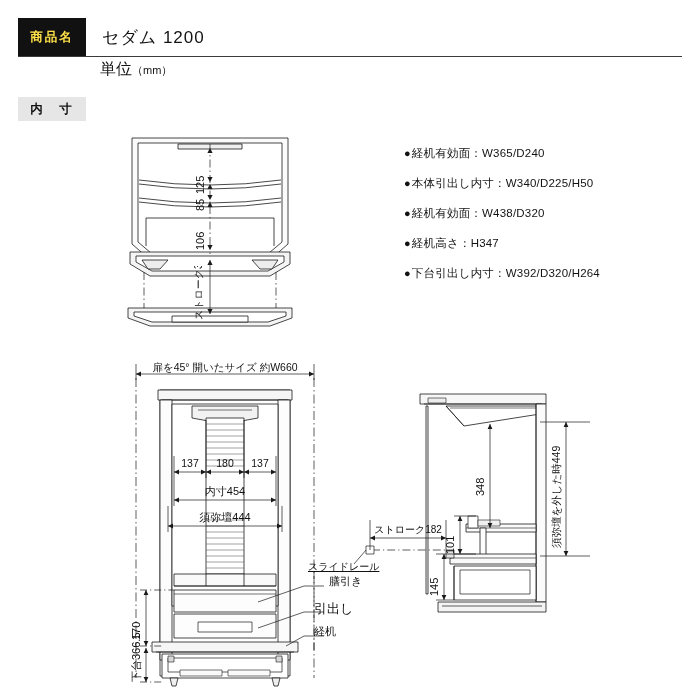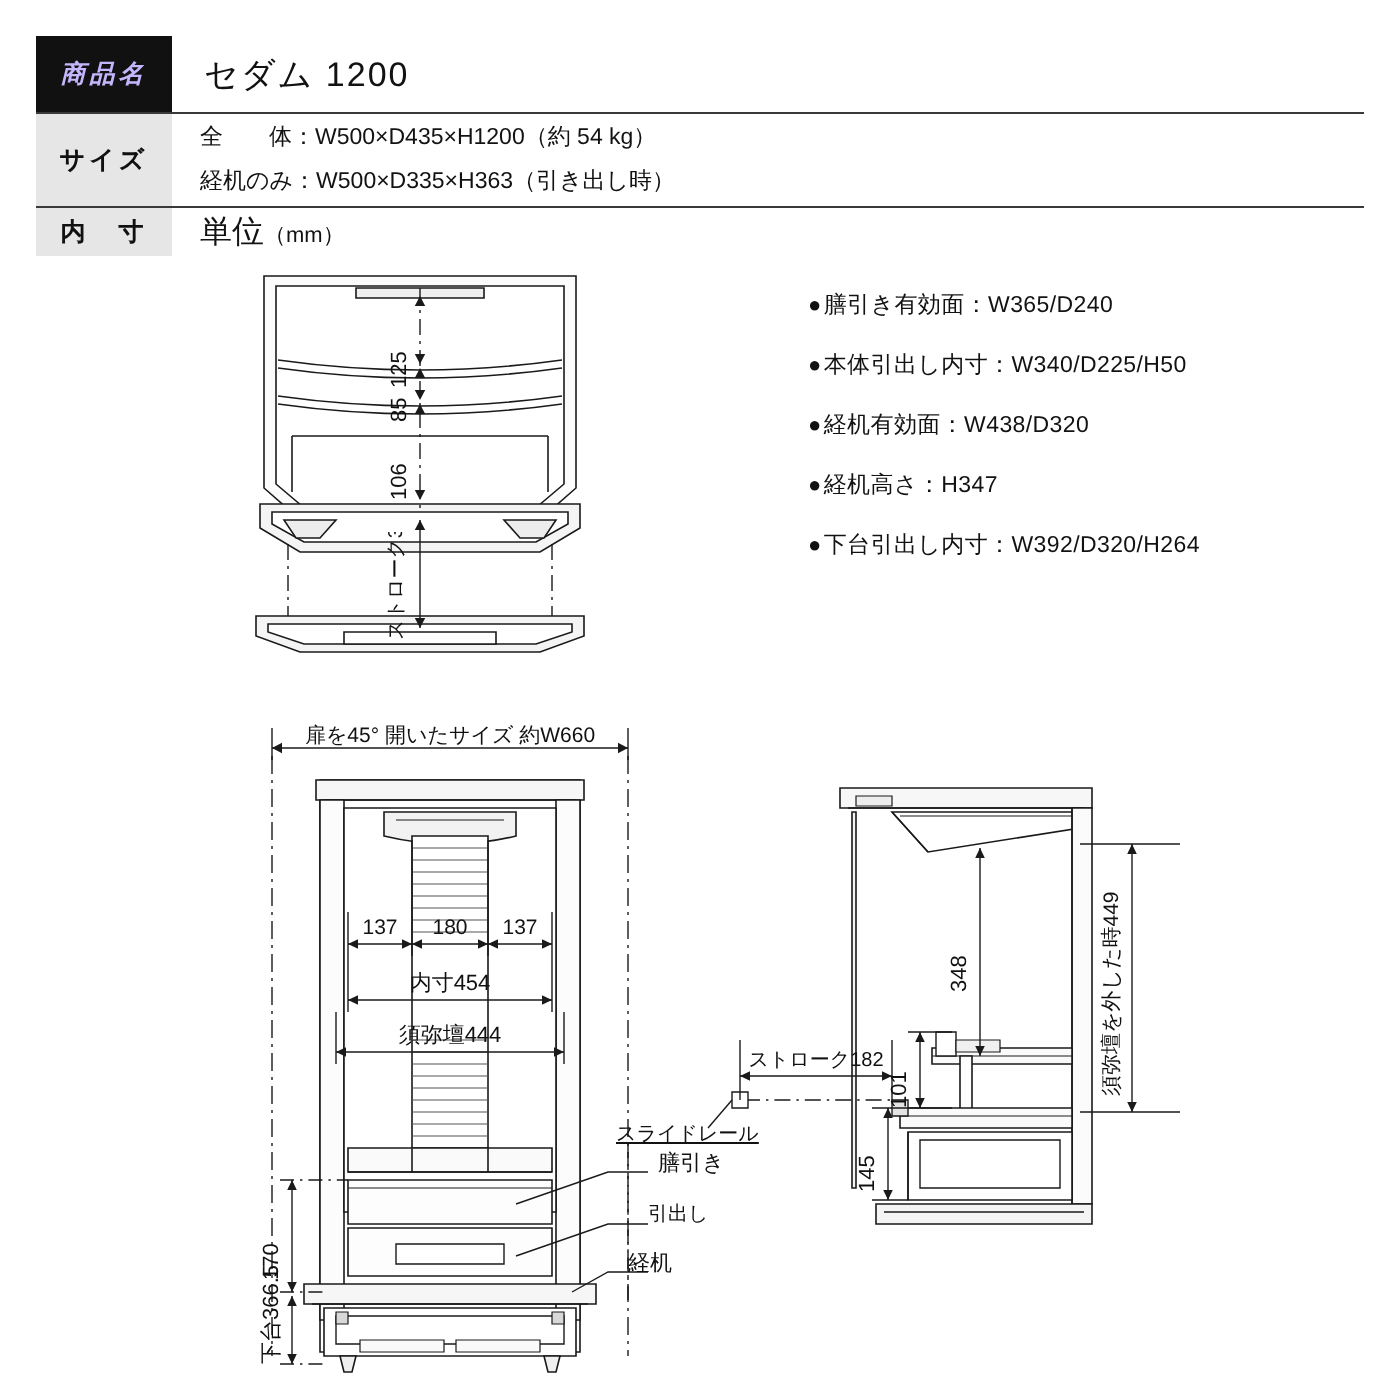--- a/index.html
+++ b/index.html
@@ -36,22 +36,21 @@
     display: flex;
     align-items: center;
     justify-content: center;
     font-size: 12.5px;
     font-weight: bold;
     letter-spacing: 2px;
     box-sizing: border-box;
   }
   .spec-label.dark {
     background: #111111;
-    color: #c4b5fd;
-    font-style: italic;
+    color: #fde047;
   }
   .spec-label.grey {
     background: #e6e6e6;
     color: #111111;
   }
   .spec-value {
     flex: 1 1 auto;
     display: flex;
     flex-direction: column;
     justify-content: center;
@@ -60,21 +59,21 @@
   }
   #row-name .spec-label { height: 38px; }
   #row-name .spec-value { height: 38px; padding-left: 16px; }
   .name-text { font-size: 17px; letter-spacing: 1px; }
 
   #row-size .spec-label { height: 46px; }
   #row-size .spec-value { height: 46px; }
   .size-line { font-size: 11.5px; line-height: 22px; white-space: nowrap; }
   .size-key { display: inline-block; }
 
-  #row-naisun .spec-label { height: 24px; }
+  #row-naisun .spec-label { height: 24px; margin-top: 40px; }
   #row-naisun .spec-value { height: 24px; }
   .unit-text { font-size: 16px; }
   .unit-mm { font-size: 11px; }
 
   
   #bullet-list {
     position: absolute;
     left: 404px;
     top: 146px;
     width: 290px;
@@ -112,46 +111,35 @@
 
 <div id="spec-table">
 
   <div class="spec-row" id="row-name">
     <div class="spec-label dark">商品名</div>
     <div class="spec-value">
       <span class="name-text">セダム 1200</span>
     </div>
   </div>
 
-  <div class="spec-row" id="row-size">
-    <div class="spec-label grey">サイズ</div>
-    <div class="spec-value">
-      <div class="size-line">
-        <span class="size-key">全　　体</span><span>：</span><span>W500×D435×H1200（約 54 kg）</span>
-      </div>
-      <div class="size-line">
-        <span class="size-key">経机のみ</span><span>：</span><span>W500×D335×H363（引き出し時）</span>
-      </div>
-    </div>
-  </div>
 
   <div class="spec-row" id="row-naisun">
     <div class="spec-label grey">内　寸</div>
     <div class="spec-value">
       <div>
         <span class="unit-text">単位</span><span class="unit-mm">（mm）</span>
       </div>
     </div>
   </div>
 
 </div>
 
 <div id="bullet-list">
   <div class="bullet-item">
-    <span class="bullet-dot">●</span><span>膳引き有効面：W365/D240</span>
+    <span class="bullet-dot">●</span><span>経机有効面：W365/D240</span>
   </div>
   <div class="bullet-item">
     <span class="bullet-dot">●</span><span>本体引出し内寸：W340/D225/H50</span>
   </div>
   <div class="bullet-item">
     <span class="bullet-dot">●</span><span>経机有効面：W438/D320</span>
   </div>
   <div class="bullet-item">
     <span class="bullet-dot">●</span><span>経机高さ：H347</span>
   </div>
@@ -402,21 +390,21 @@
     <path d="M168 286 L186 276 L206 276"></path>
   </g>
   <g stroke-dasharray="7 3 1.2 3" stroke-width="0.7">
     <path d="M196 212 L196 292"></path>
   </g>
 
 </svg>
 <div style="position:absolute; left:196px; top:214px; font-size:11px; white-space:nowrap;margin-left:15px;">
   <span>膳引き</span>
 </div>
-<div style="position:absolute; left:196px; top:240px; font-size:10px; white-space:nowrap;padding-left:10px;">
+<div style="position:absolute; left:196px; top:240px; font-size:13px; white-space:nowrap;">
   <span>引出し</span>
 </div>
 <div style="position:absolute; left:196px; top:264px; font-size:11px; white-space:nowrap;">
   <span>経机</span>
 </div>
 </div>
 
 <div class="drawing" id="drawing-side">
 <svg width="250" height="245" viewBox="0 0 250 245" fill="none" stroke="#1a1a1a" stroke-width="0.8" shape-rendering="geometricPrecision">
 

